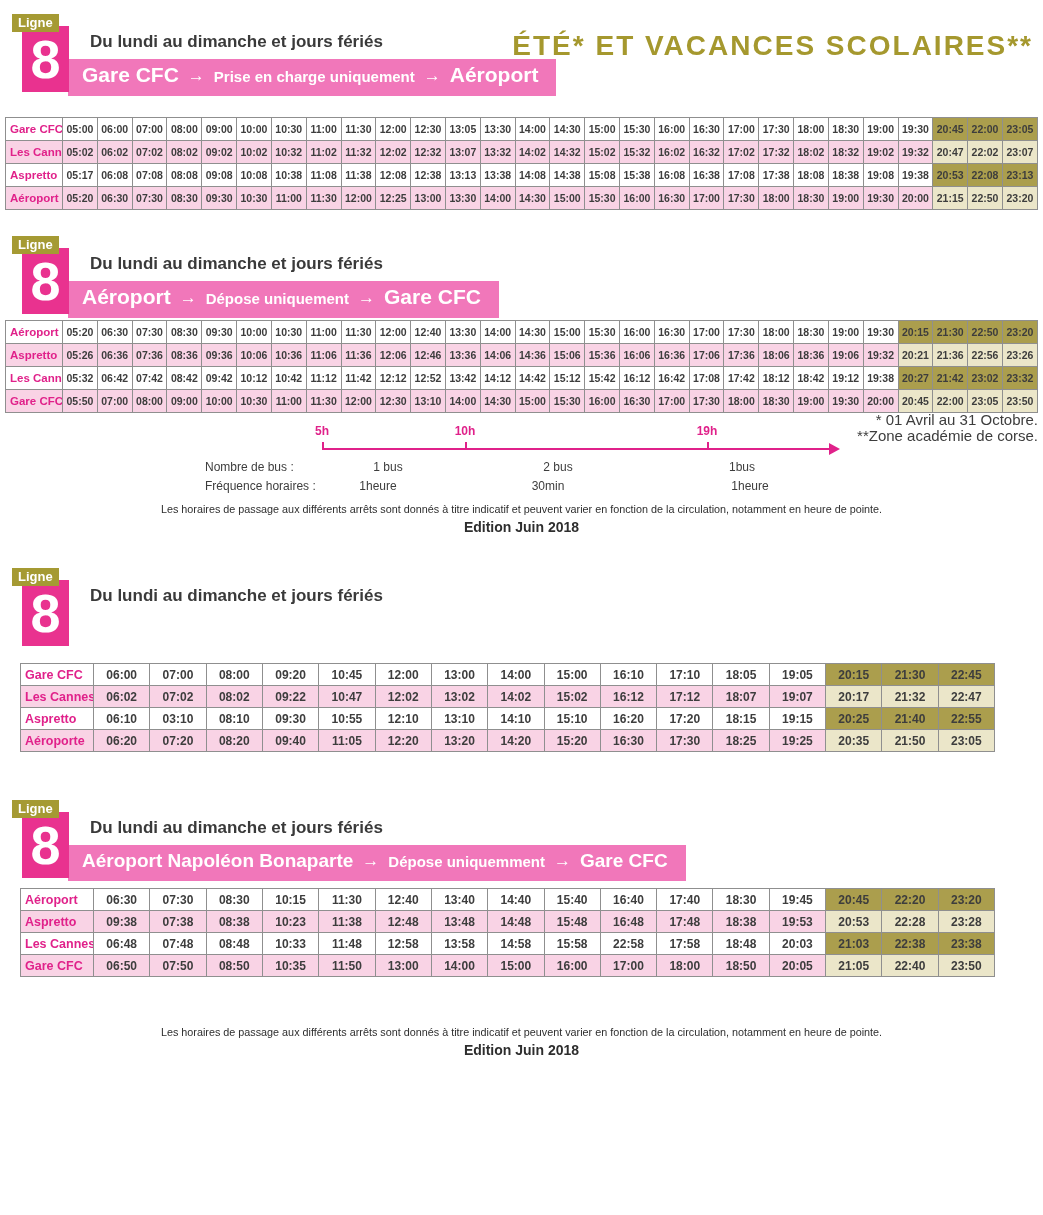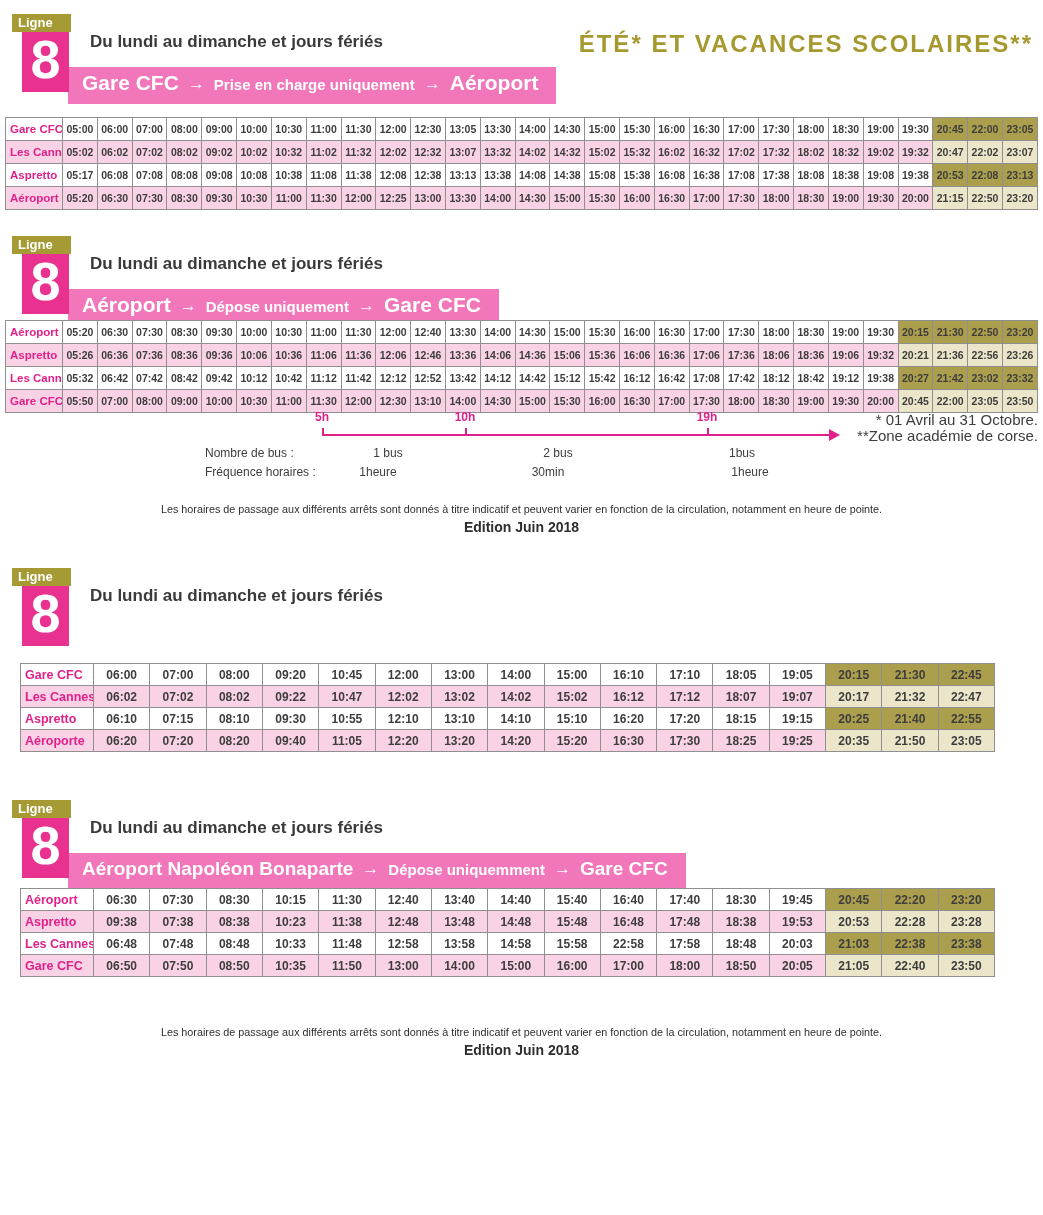--- a/index.html
+++ b/index.html
@@ -7,34 +7,34 @@
     --olive:#a59a33; --olive-text:#a5982e; --olive-dark:#ab9e4d; --olive-light:#ebe6c9;
     --stop-text:#e0218a; --time-text:#3d3d3d; --line-pink:#e0218a; --grid:#8f8f8f;
   }
   *{box-sizing:border-box; margin:0; padding:0;}
   body{background:#fff; font-family:"Liberation Sans","DejaVu Sans",sans-serif;}
   #page{position:relative; width:1043px; height:1215px; background:#fff; overflow:hidden;}
 
   
   .sec-header{position:absolute; left:12px;}
   .ligne-badge{position:absolute; top:0; left:0; z-index:2; background:var(--olive); color:#fff;
-    font-size:13px; font-weight:bold; padding:1px 18px 2px 6px; line-height:15px;}
+    font-size:13px; font-weight:bold; padding:1px 6px 2px 6px; line-height:15px;}
   .num-box{position:absolute; top:12px; left:10px; width:47px; height:66px; background:var(--accent);
     color:#fff; display:flex; align-items:center; justify-content:center;
     font-size:54px; font-weight:bold; line-height:1;}
   .hdr-right{margin-left:56px; padding-top:18px;}
   .day-note{font-size:17px; font-weight:bold; color:#3a3a3a; padding-left:22px; margin-bottom:7px; white-space:nowrap;}
   .banner{display:inline-block; background:var(--banner); color:#fff; font-weight:bold;
-    padding:2px 18px 5px 14px; font-size:21px; white-space:nowrap; line-height:28px;margin-top:8px;}
+    padding:2px 18px 5px 14px; font-size:21px; white-space:nowrap; line-height:28px;}
   .banner .mid{font-size:15px;}
   .banner .arr{font-size:17px; padding:0 9px; position:relative; top:-1px;}
   .banner-sm{font-size:19px;}
 
   .season-title{position:absolute; color:var(--olive-text); font-weight:bold; white-space:nowrap;}
-  #ete-title{top:30px; right:10px; font-size:24px; letter-spacing:2px;}
+  #ete-title{top:30px; right:10px; font-size:28px; letter-spacing:2px;}
   #hiver-title{top:566px; right:48px; font-size:41px; letter-spacing:9px;}
 
   
   table.tt{border-collapse:collapse; table-layout:fixed; font-weight:bold; position:absolute;
     border:1.5px solid #777;}
   table.tt td, table.tt th{border:1px solid var(--grid); text-align:center; color:var(--time-text);
     overflow:hidden; white-space:nowrap; padding:0;}
   table.tt th{text-align:left; padding-left:4px; color:var(--stop-text);}
   tr.r-pink th, tr.r-pink td{background:var(--row-pink);}
   tr.r-white th, tr.r-white td{background:#fff;}
@@ -46,21 +46,21 @@
   table.winter{width:975px; font-size:12px;}
   table.winter th{width:73px; font-size:12.5px;}
   table.winter td, table.winter th{height:22px;}
   #table1{top:117px; left:5px;}
   #table2{top:320px; left:5px;}
   #table3{top:663px; left:20px;}
   #table4{top:888px; left:20px;}
   #sec1-header{top:14px;} #sec2-header{top:236px;} #sec3-header{top:568px;} #sec4-header{top:800px;}
 
   
-  #freq{position:absolute; top:408px; left:200px; width:680px; height:80px; color:var(--time-text); font-size:12px;}
+  #freq{position:absolute; top:422px; left:200px; width:680px; height:80px; color:var(--time-text); font-size:12px;}
   .f-tick-label{position:absolute; top:2px; color:var(--line-pink); font-weight:bold; transform:translateX(-50%);}
   .f-line{position:absolute; top:26px; left:122px; width:516px; height:2px; background:var(--line-pink);}
   .f-tick{position:absolute; top:-6px; width:2px; height:6px; background:var(--line-pink);}
   .f-arrow{position:absolute; right:-2px; top:-5px; width:0; height:0;
     border-left:11px solid var(--line-pink); border-top:6px solid transparent; border-bottom:6px solid transparent;}
   .f-label{position:absolute; left:5px; white-space:nowrap;}
   .f-val{position:absolute; transform:translateX(-50%); white-space:nowrap;}
   .f-row{position:absolute; left:0; width:100%;}
 
   #sum-notes{position:absolute; top:412px; right:5px; text-align:right; font-size:15px;
@@ -435,21 +435,21 @@
           <td>17:12</td>
           <td>18:07</td>
           <td>19:07</td>
           <td class="olive-light">20:17</td>
           <td class="olive-light">21:32</td>
           <td class="olive-light">22:47</td>
         </tr>
         <tr class="r-white">
           <th>Aspretto</th>
           <td>06:10</td>
-          <td>07:15</td>
+          <td>03:10</td>
           <td>08:10</td>
           <td>09:30</td>
           <td>10:55</td>
           <td>12:10</td>
           <td>13:10</td>
           <td>14:10</td>
           <td>15:10</td>
           <td>16:20</td>
           <td>17:20</td>
           <td>18:15</td>

